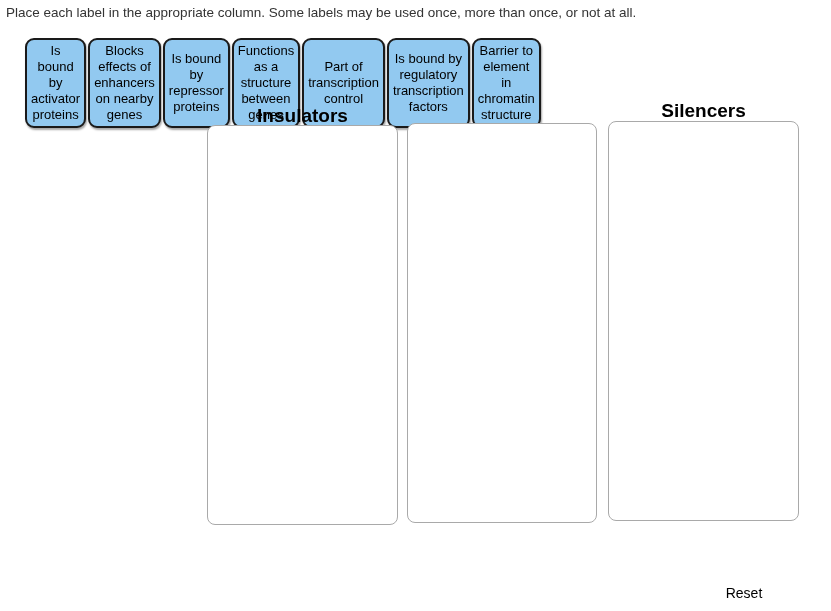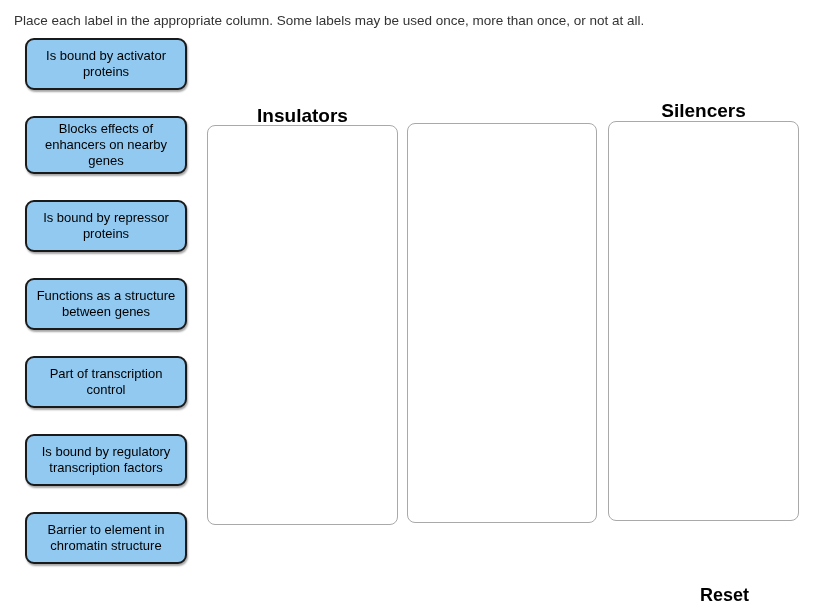--- a/index.html
+++ b/index.html
@@ -14,30 +14,30 @@
     height: 611px;
     background: #ffffff;
     overflow: hidden;
   }
   .instruction {
     position: absolute;
     left: 2px;
     top: 1px;
     font-size: 13.5px;
     color: #333333;
-    margin: 12px;
+    margin: 4px;
   }
   .label-bank {
     position: absolute;
     left: 25px;
     top: 38px;
     width: 162px;
     display: flex;
-    flex-direction: column;
-    gap: 26px;
+    flex-direction: row;
+    gap: 2px;
   }
   .drag-label {
     box-sizing: border-box;
     min-height: 52px;
     width: 162px;
     background: #92C9F0;
     border: 2px solid #1a1a1a;
     border-radius: 9px;
     display: flex;
     align-items: center;
@@ -71,23 +71,23 @@
     border-radius: 8px;
   }
   .bin1 { left: 207px; top: 125px; }
   .bin2 { left: 407px; top: 123px; width: 190px; }
   .bin3 { left: 608px; top: 121px; }
   .reset {
     position: absolute;
     left: 700px;
     top: 585px;
     width: 88px;
-    text-align: left;
-    font-size: 18px;
-    font-weight: bold;
+    text-align: center;
+    font-size: 14px;
+    font-weight: normal;
     color: #000000;
     cursor: pointer;
   }
 </style>
 </head>
 <body>
 
 <div class="stage">
 
   <p class="instruction">Place each label in the appropriate column. Some labels may be used once, more than once, or not at all.</p>

